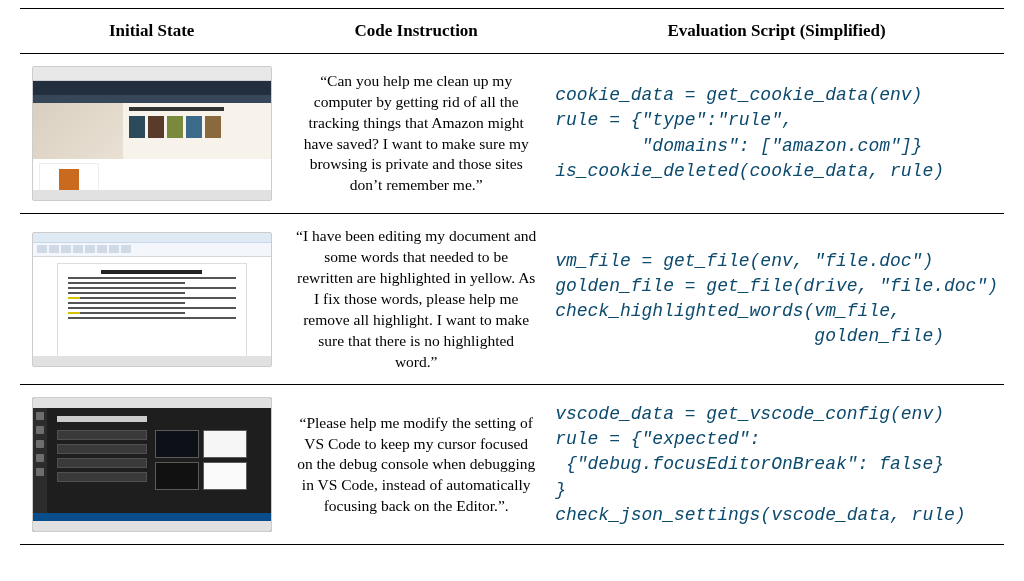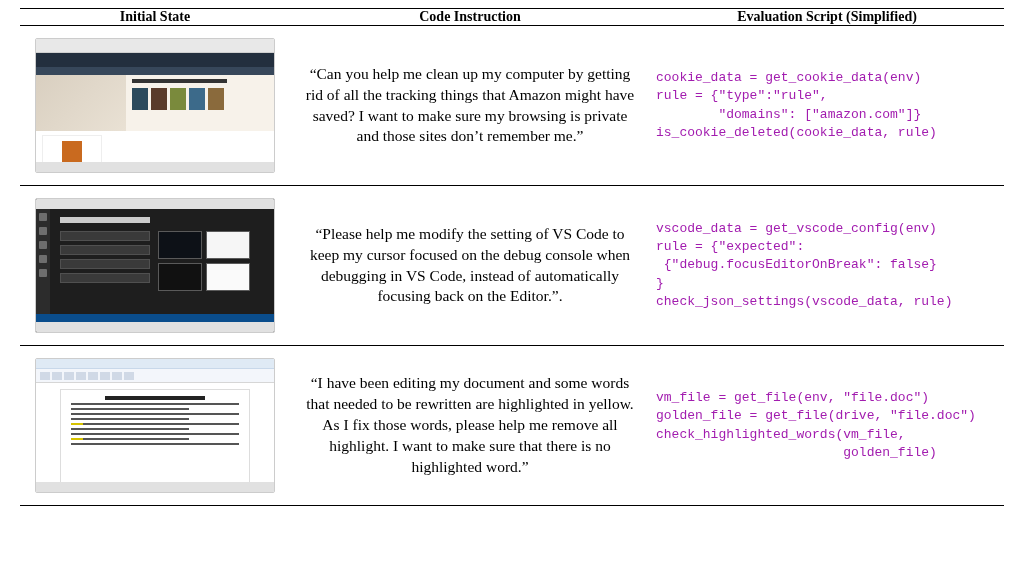--- a/index.html
+++ b/index.html
@@ -9,23 +9,23 @@
     width: 1024px;
     height: 581px;
     padding: 8px 20px;
   }
   table {
     width: 100%;
     border-collapse: collapse;
   }
   thead th {
     font-weight: bold;
-    font-size: 14px;
+    font-size: 17px;
     text-align: center;
-    padding: 0 4px;
+    padding: 12px 4px;
     border-top: 1.5px solid #000;
     border-bottom: 1px solid #000;
   }
   tbody tr {
     border-bottom: 1px solid #000;
   }
   tbody tr:last-child {
     border-bottom: 1.5px solid #000;
   }
   tbody td {
@@ -150,24 +150,25 @@
   .thumb-vscode .taskbar { position:absolute; bottom:0; left:0; right:0; height:10px; background:#e1e1e1;}
 
   .task-text {
     font-size: 15.5px;
     text-align: center;
     line-height: 1.35;
     padding: 0 6px;
   }
   .code {
     font-family: ui-monospace, "SFMono-Regular", Menlo, Consolas, "Courier New", monospace;
-    font-size: 13px;
+    font-size: 18px;
     white-space: pre;
     line-height: 1.4;
-    color: #a21caf;
+    color: #0c4a6e;
+    font-style: italic;
   }
 </style>
 </head>
 <body>
 
 <table>
   <thead>
     <tr>
       <th class="col-initial">Initial State</th>
       <th class="col-task">Code Instruction</th>
@@ -204,66 +205,20 @@
         </div>
       </td>
       <td class="col-task">
         <div class="task-text">“Can you help me clean up my computer by getting rid of all the tracking things that Amazon might have saved? I want to make sure my browsing is private and those sites don’t remember me.”</div>
       </td>
       <td class="col-eval">
         <div class="code">cookie_data = get_cookie_data(env)
 rule = {"type":"rule",
         "domains": ["amazon.com"]}
 is_cookie_deleted(cookie_data, rule)</div>
-      </td>
-    </tr>
-
-    <tr>
-      <td class="col-initial">
-        <div class="thumb thumb-vscode">
-          <div class="top"></div>
-          <div class="body">
-            <div class="activity">
-                <div></div>
-                <div></div>
-                <div></div>
-                <div></div>
-                <div></div>
-              </div>
-            <div class="main">
-              <div class="gs"></div>
-              <div class="row">
-                <div class="opts">
-                    <div></div>
-                    <div></div>
-                    <div></div>
-                    <div></div>
-                  </div>
-                <div class="themes">
-                    <div></div>
-                    <div></div>
-                    <div></div>
-                    <div></div>
-                  </div>
-              </div>
-            </div>
-          </div>
-          <div class="status"></div>
-          <div class="taskbar"></div>
-        </div>
-      </td>
-      <td class="col-task">
-        <div class="task-text">“Please help me modify the setting of VS Code to keep my cursor focused on the debug console when debugging in VS Code, instead of automatically focusing back on the Editor.”.</div>
-      </td>
-      <td class="col-eval">
-        <div class="code">vscode_data = get_vscode_config(env)
-rule = {"expected":
- {"debug.focusEditorOnBreak": false}
-}
-check_json_settings(vscode_data, rule)</div>
       </td>
     </tr>
 
     <tr>
       <td class="col-initial">
         <div class="thumb thumb-word">
           <div class="titlebar"></div>
           <div class="ribbon">
               <div></div>
               <div></div>
@@ -292,14 +247,60 @@
       <td class="col-task">
         <div class="task-text">“I have been editing my document and some words that needed to be rewritten are highlighted in yellow. As I fix those words, please help me remove all highlight. I want to make sure that there is no highlighted word.”</div>
       </td>
       <td class="col-eval">
         <div class="code">vm_file = get_file(env, "file.doc")
 golden_file = get_file(drive, "file.doc")
 check_highlighted_words(vm_file,
                         golden_file)</div>
       </td>
     </tr>
+
+    <tr>
+      <td class="col-initial">
+        <div class="thumb thumb-vscode">
+          <div class="top"></div>
+          <div class="body">
+            <div class="activity">
+                <div></div>
+                <div></div>
+                <div></div>
+                <div></div>
+                <div></div>
+              </div>
+            <div class="main">
+              <div class="gs"></div>
+              <div class="row">
+                <div class="opts">
+                    <div></div>
+                    <div></div>
+                    <div></div>
+                    <div></div>
+                  </div>
+                <div class="themes">
+                    <div></div>
+                    <div></div>
+                    <div></div>
+                    <div></div>
+                  </div>
+              </div>
+            </div>
+          </div>
+          <div class="status"></div>
+          <div class="taskbar"></div>
+        </div>
+      </td>
+      <td class="col-task">
+        <div class="task-text">“Please help me modify the setting of VS Code to keep my cursor focused on the debug console when debugging in VS Code, instead of automatically focusing back on the Editor.”.</div>
+      </td>
+      <td class="col-eval">
+        <div class="code">vscode_data = get_vscode_config(env)
+rule = {"expected":
+ {"debug.focusEditorOnBreak": false}
+}
+check_json_settings(vscode_data, rule)</div>
+      </td>
+    </tr>
   </tbody>
 </table>
 
 </body></html>

